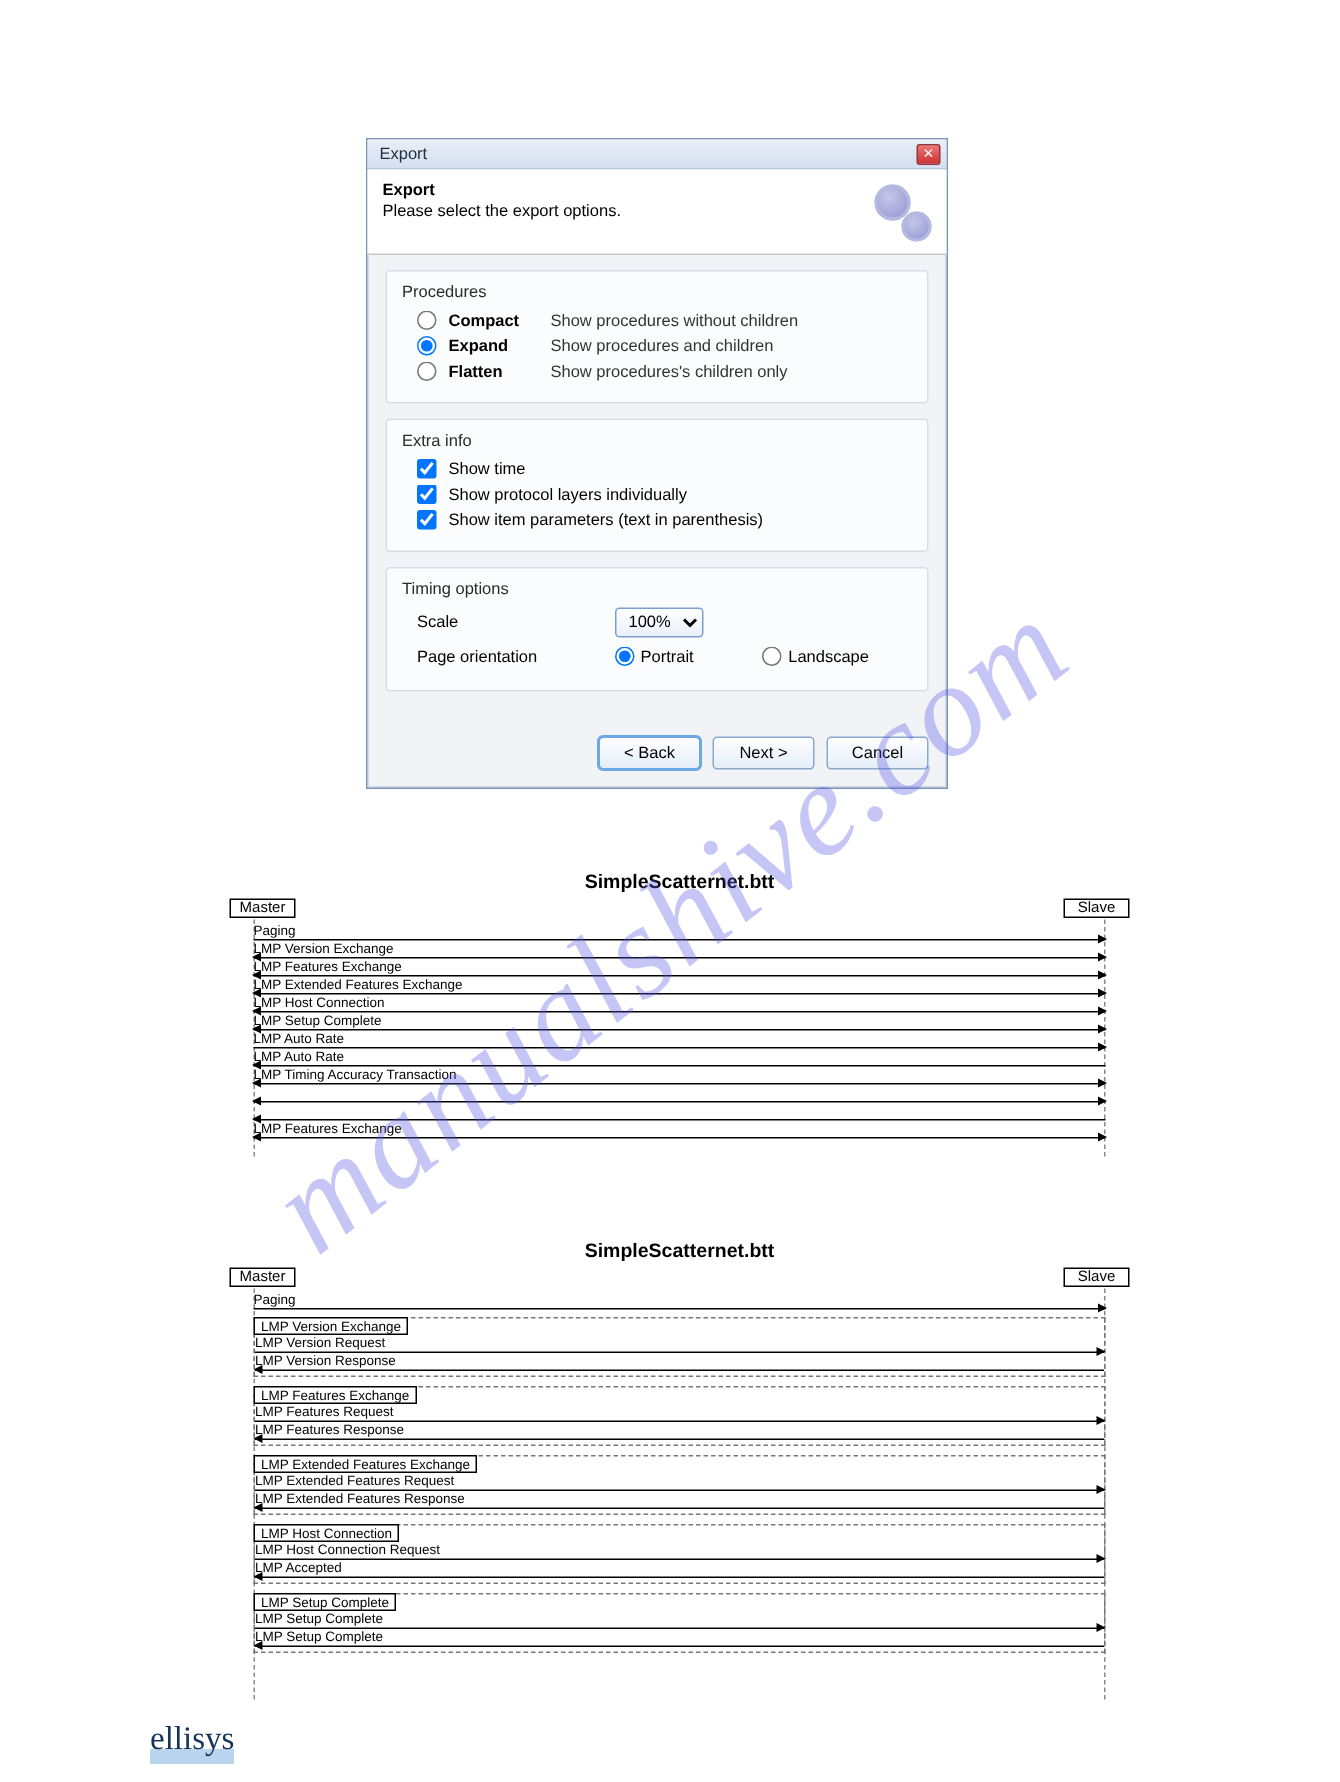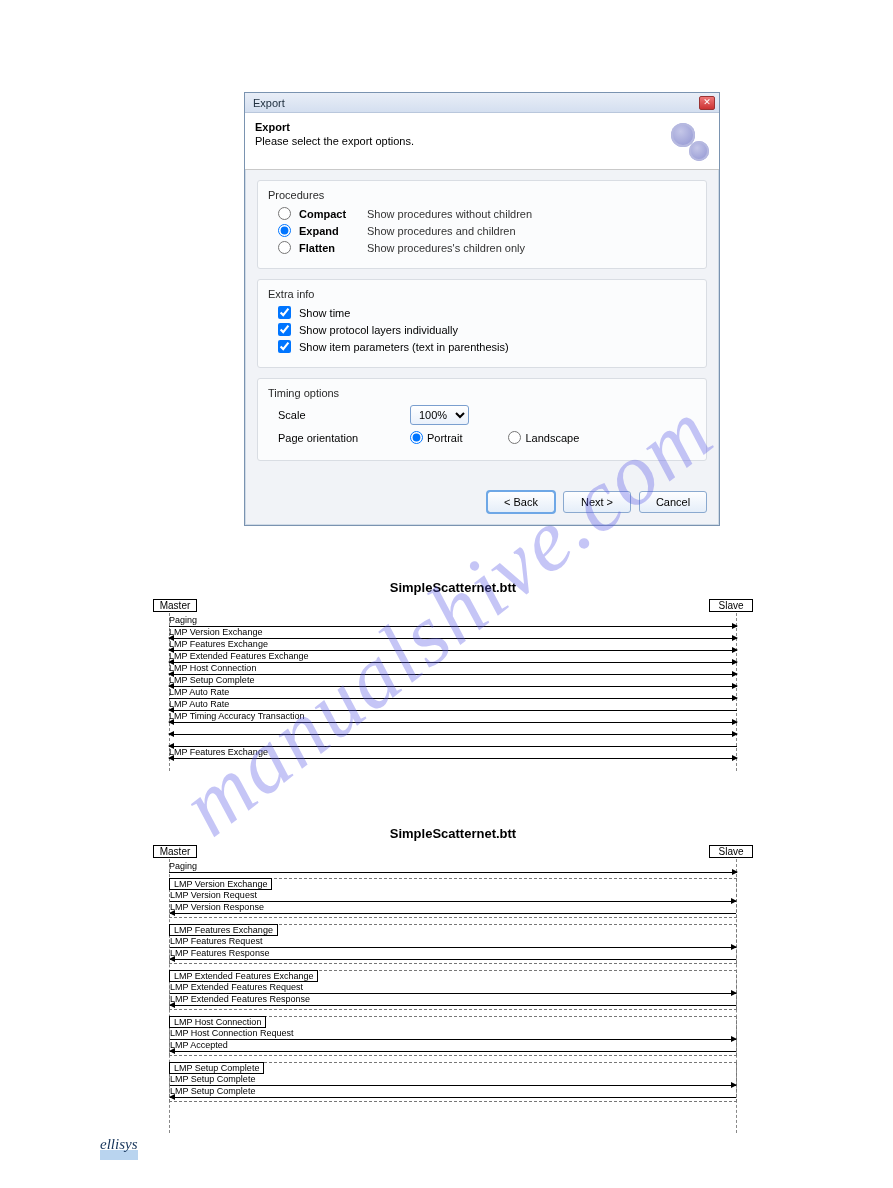--- a/index.html
+++ b/index.html
@@ -23,21 +23,21 @@
     color: rgba(90, 90, 230, 0.35);
     letter-spacing: 2px;
     pointer-events: none;
     white-space: nowrap;
     z-index: 5;
   }
   
   .dlg {
     position: absolute;
     left: 244px; top: 92px;
-    width: 476px;
+    width: 388px;
     border: 1px solid #7a93b0;
     background: #f1f3f7;
     box-shadow: 0 0 0 1px #cfdae6 inset;
   }
   .titlebar {
     height: 20px;
     background: linear-gradient(#e9eef7, #d4dff0);
     border-bottom: 1px solid #b9c7dc;
     display: flex; align-items: center; justify-content: space-between;
     padding: 0 4px 0 8px;
@@ -182,24 +182,23 @@
     background: #fff;
     border: 1px solid #000;
     font-size: 9px;
     padding: 0 4px;
   }
   .mgroup .msg { margin: 0 0; height: 12px; }
   .mgroup .msg .line { left: 0; right: 0; }
   
   .brand {
     position: absolute;
-    left: 100px; bottom: 28px;
+    left: 100px; bottom: 12px;
     font-family: Georgia, serif;
-    font-style: italic;
-    font-size: 15px;
+    font-size: 22px;
     color: #16345a;
   }
   .brand .underline {
     display: inline-block;
     border-bottom: 10px solid #b9d4ef;
     line-height: 0.5;
     padding-bottom: 2px;
   }
 </style>
 </head>

